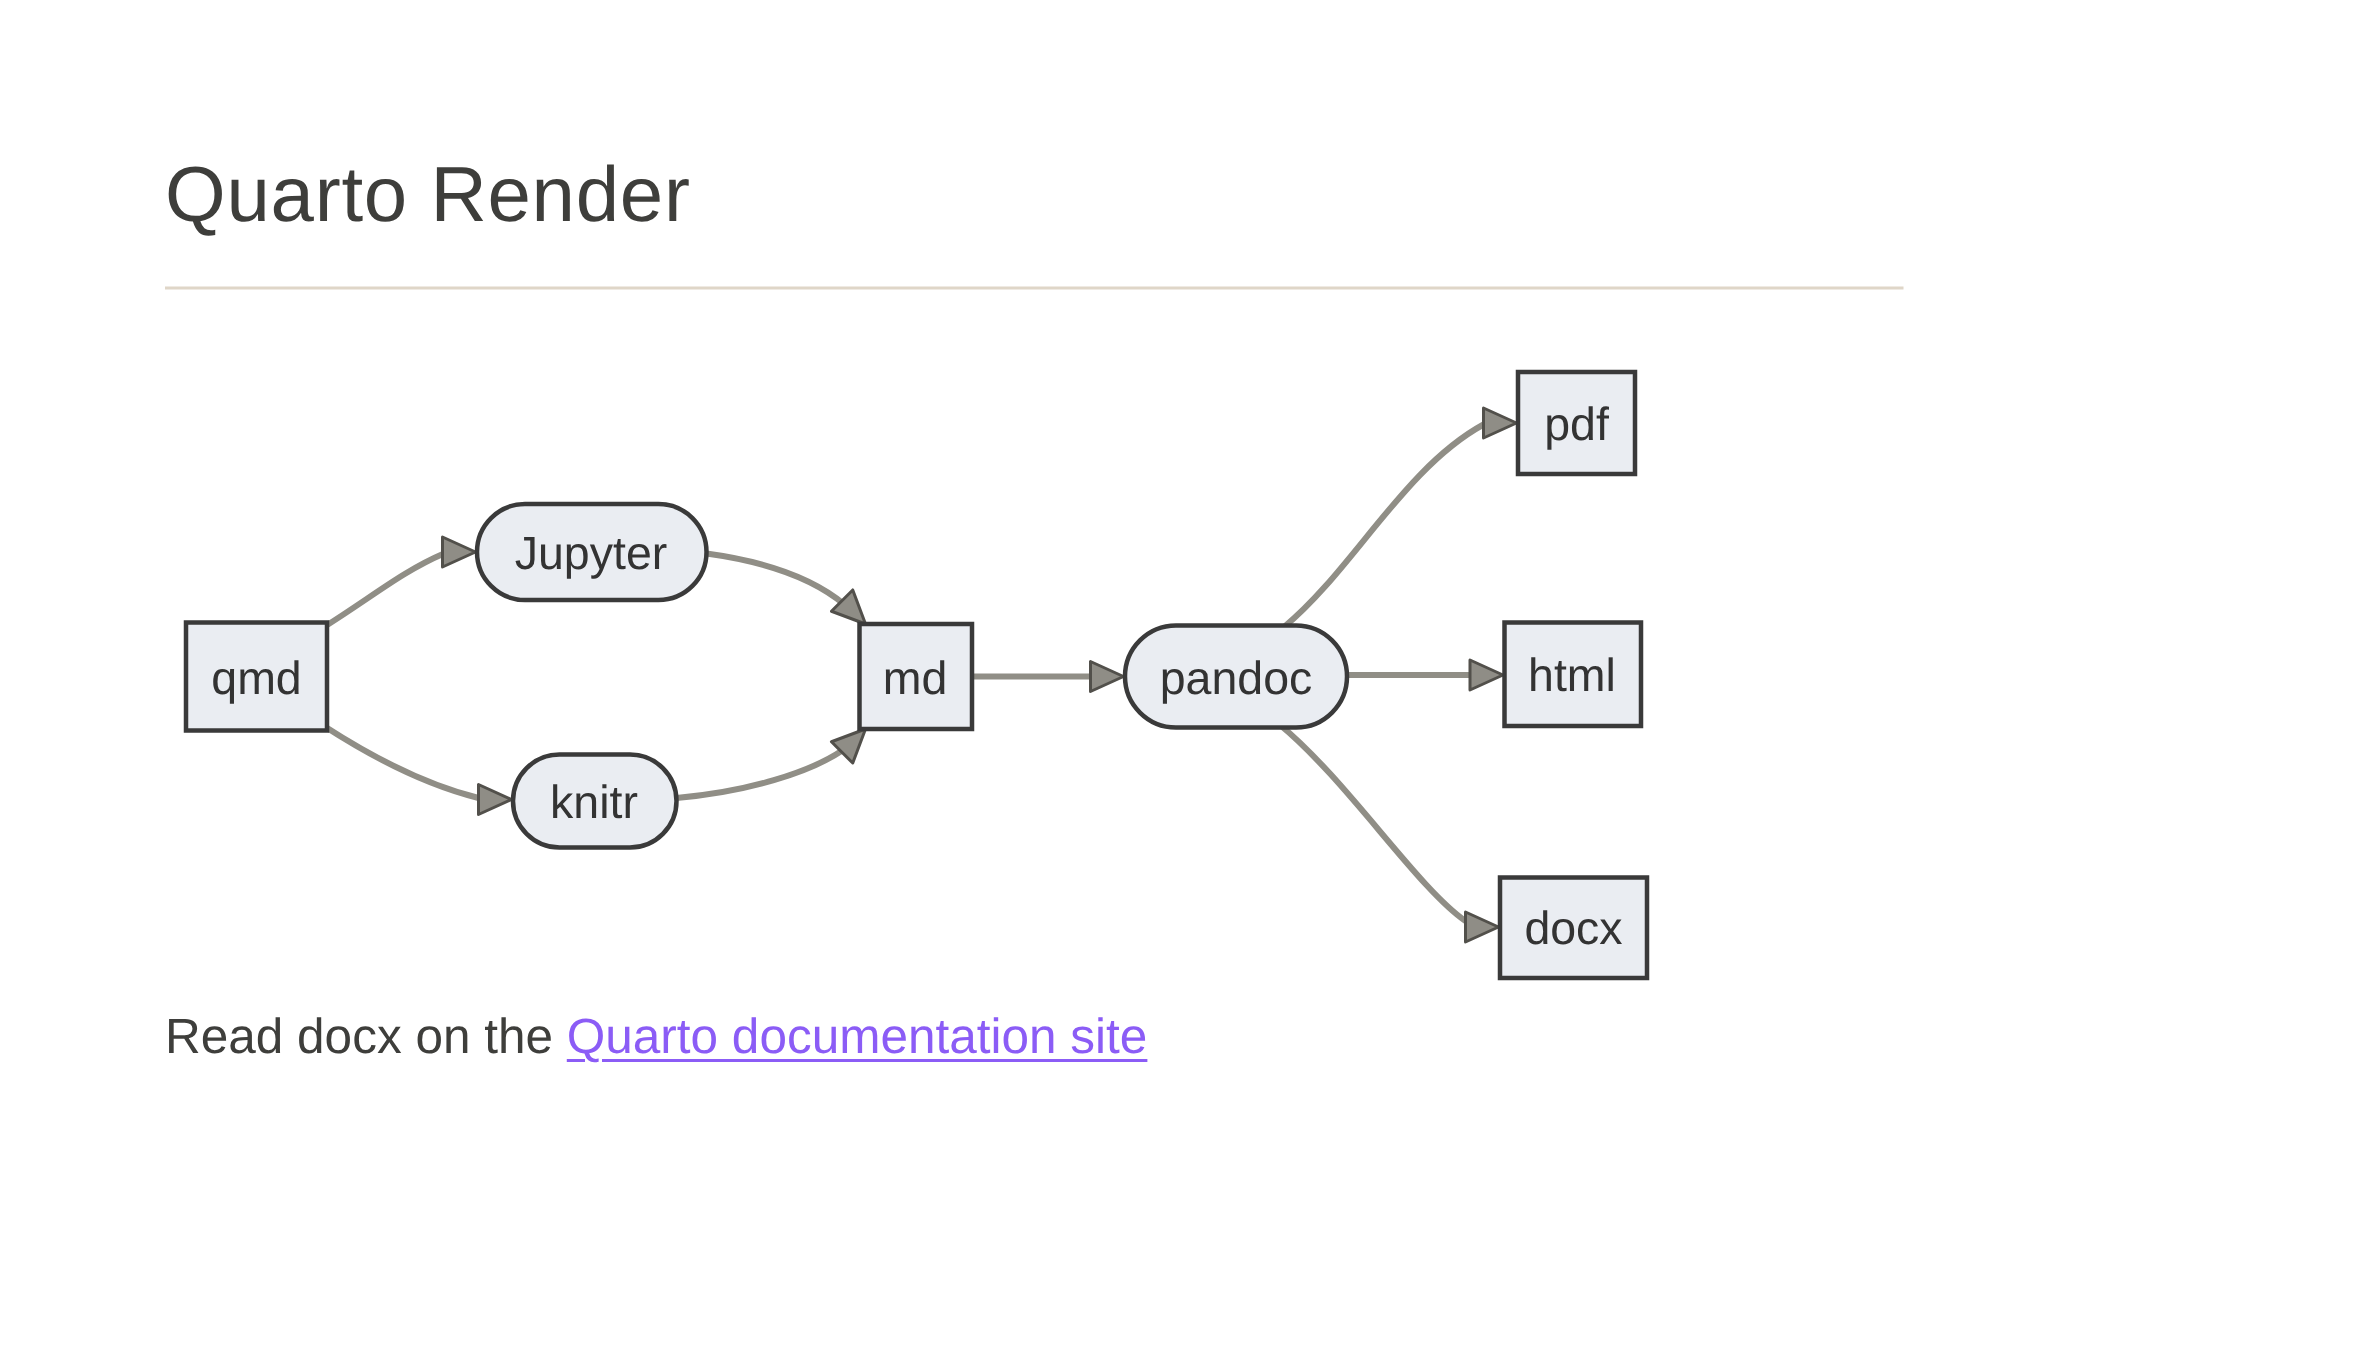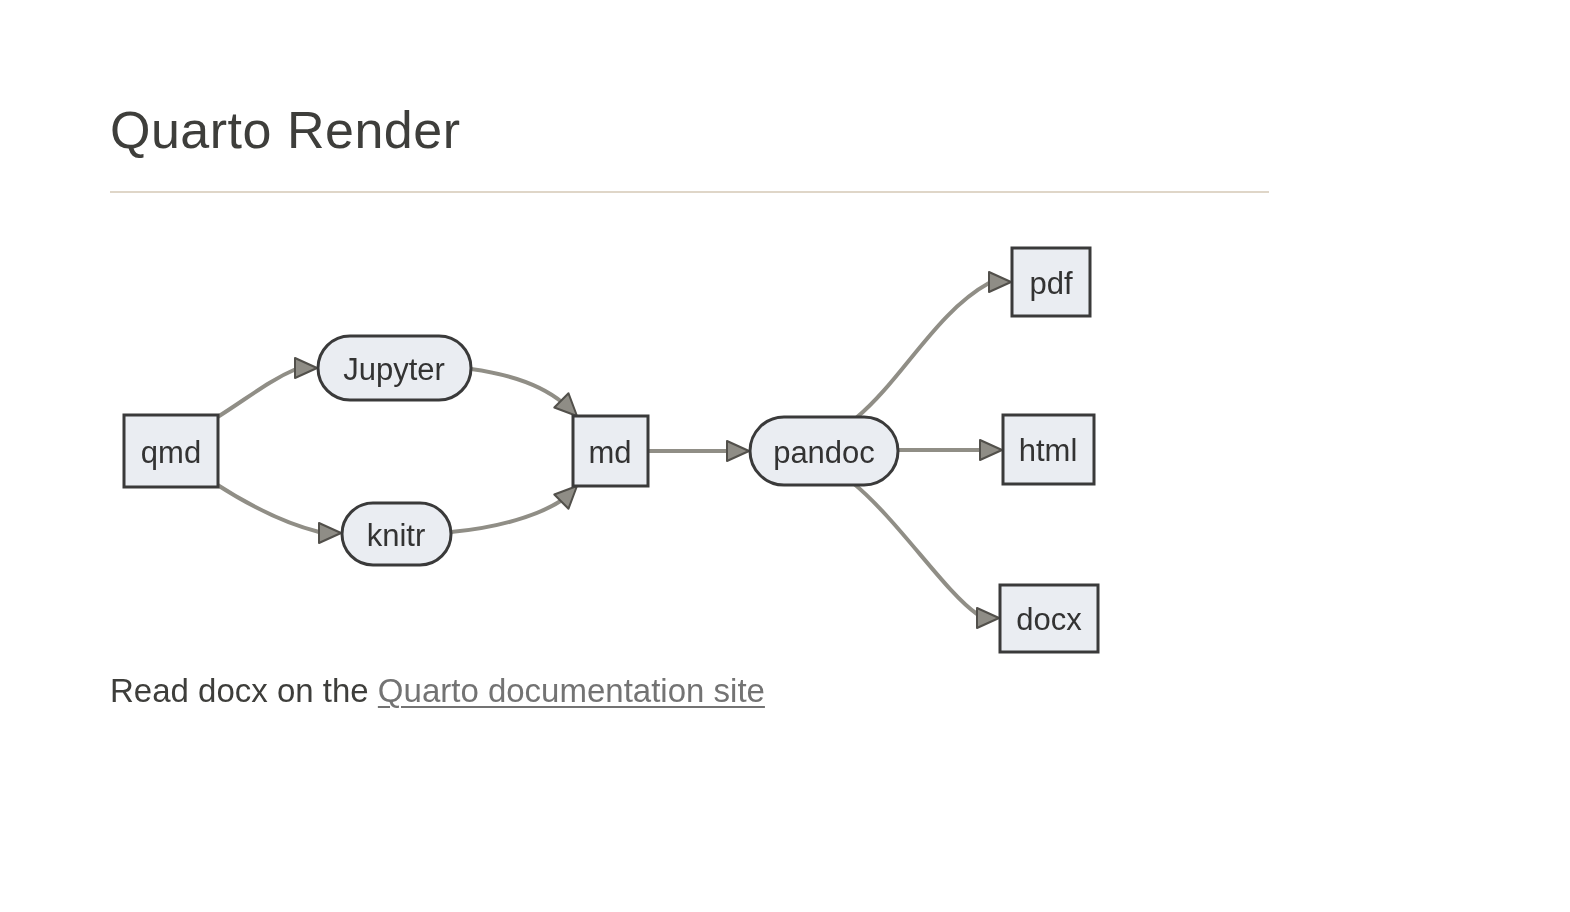--- a/index.html
+++ b/index.html
@@ -61,21 +61,21 @@
   }
   .footer-text {
     position: absolute;
     left: 110px;
     top: 672px;
     margin: 0;
     font-size: 33px;
     color: #3e3e3b;
   }
   .footer-text a {
-    color: #737373;
+    color: #8b5cf6;
     text-decoration: underline;
     text-decoration-thickness: 2px;
     text-underline-offset: 4px;
     cursor: pointer;
   }
 </style>
 </head>
 <body>
 
 <div class="page">

